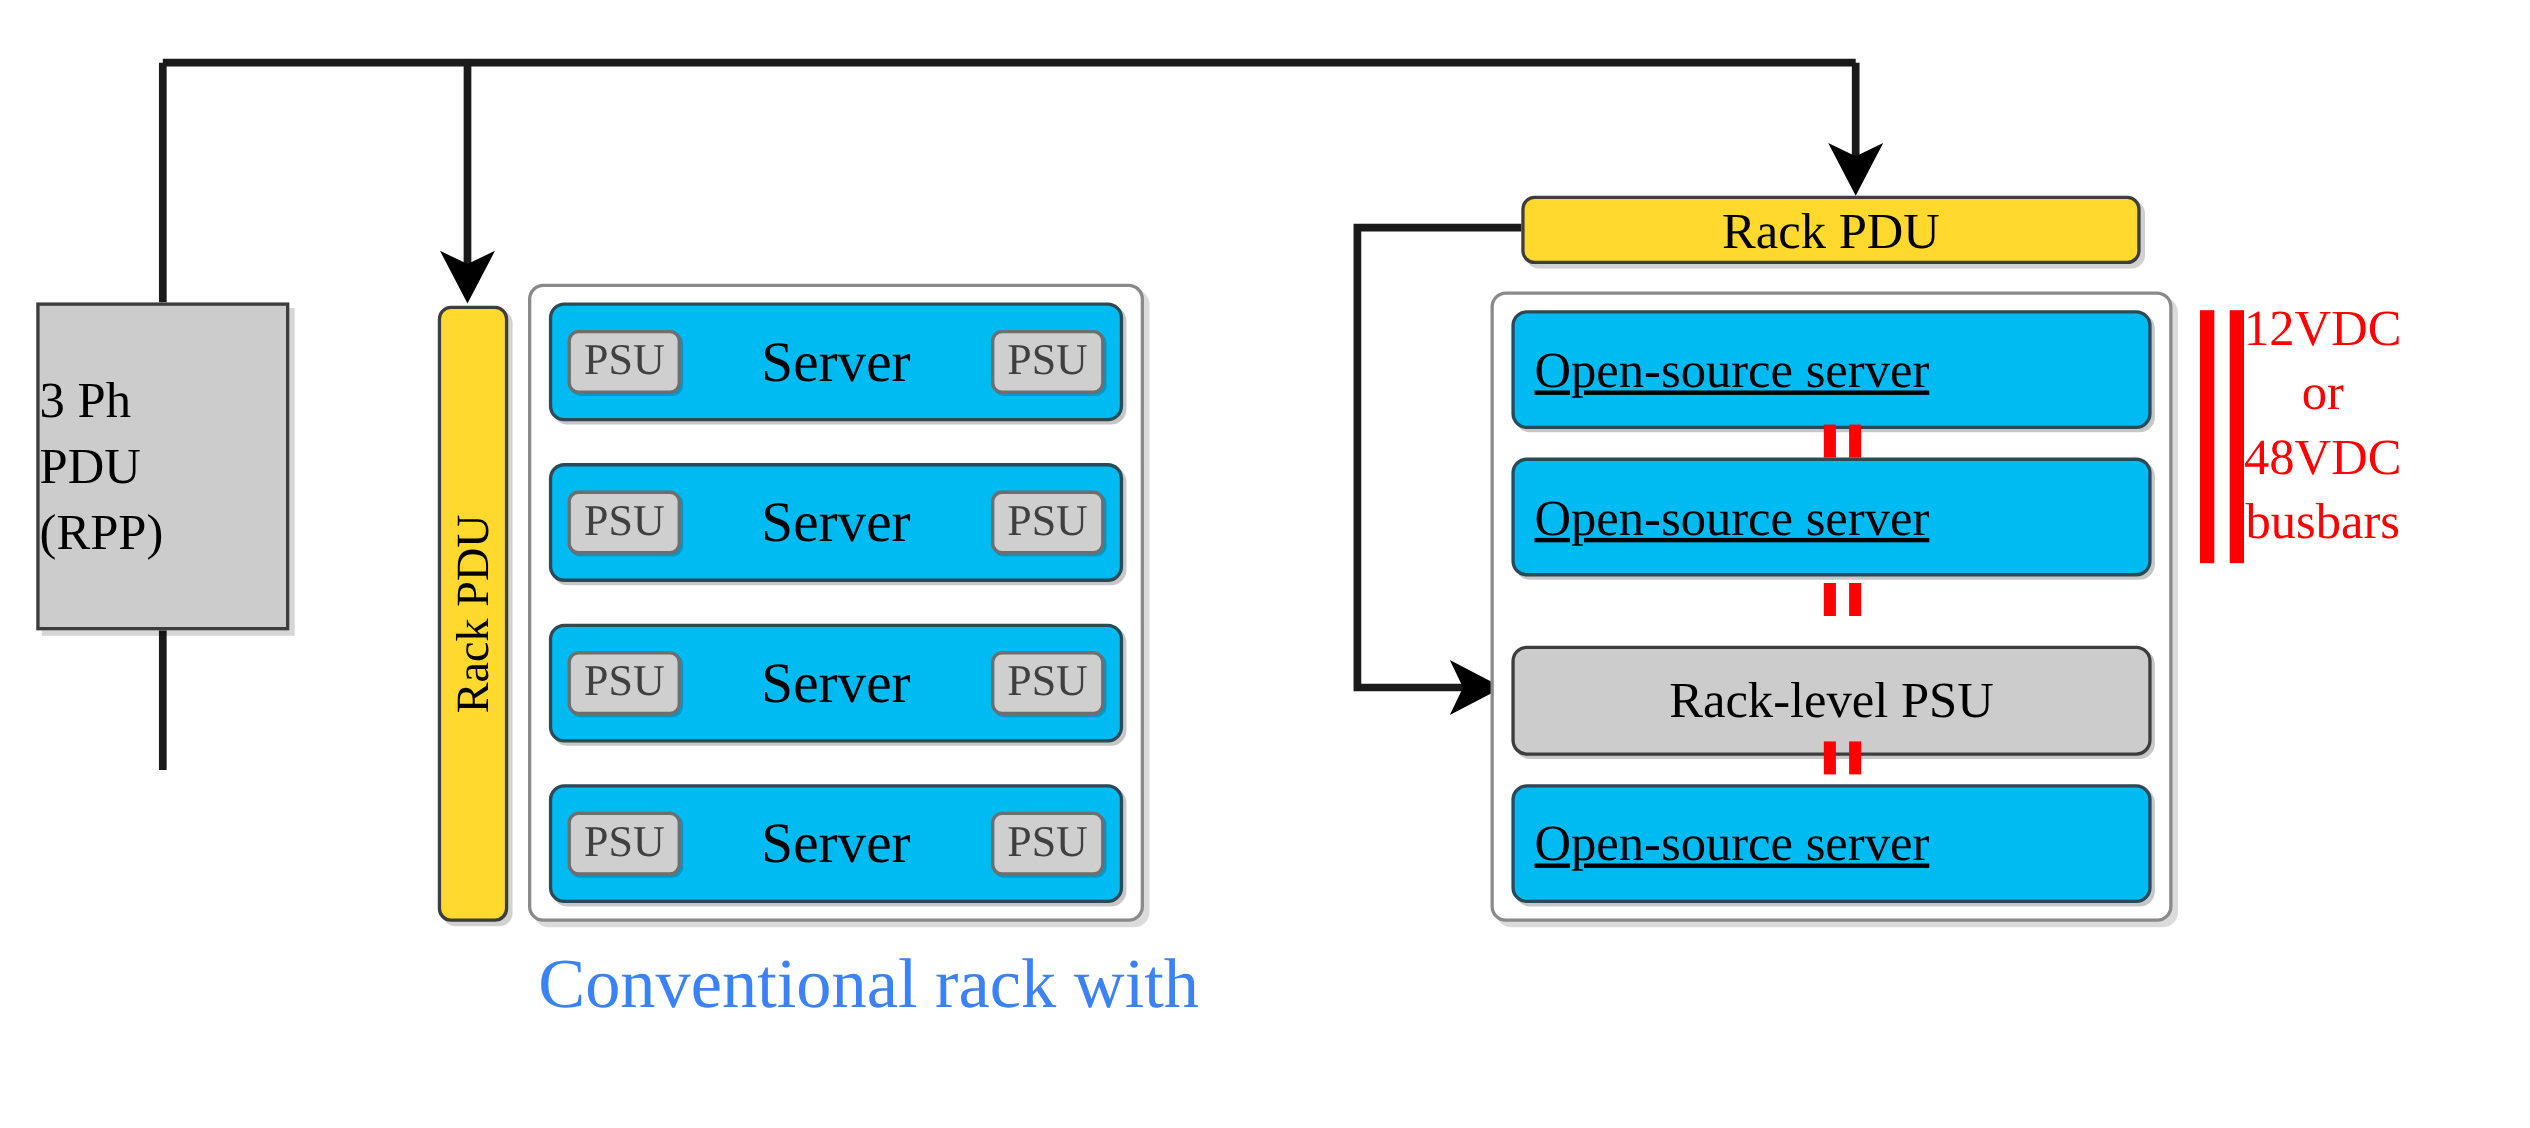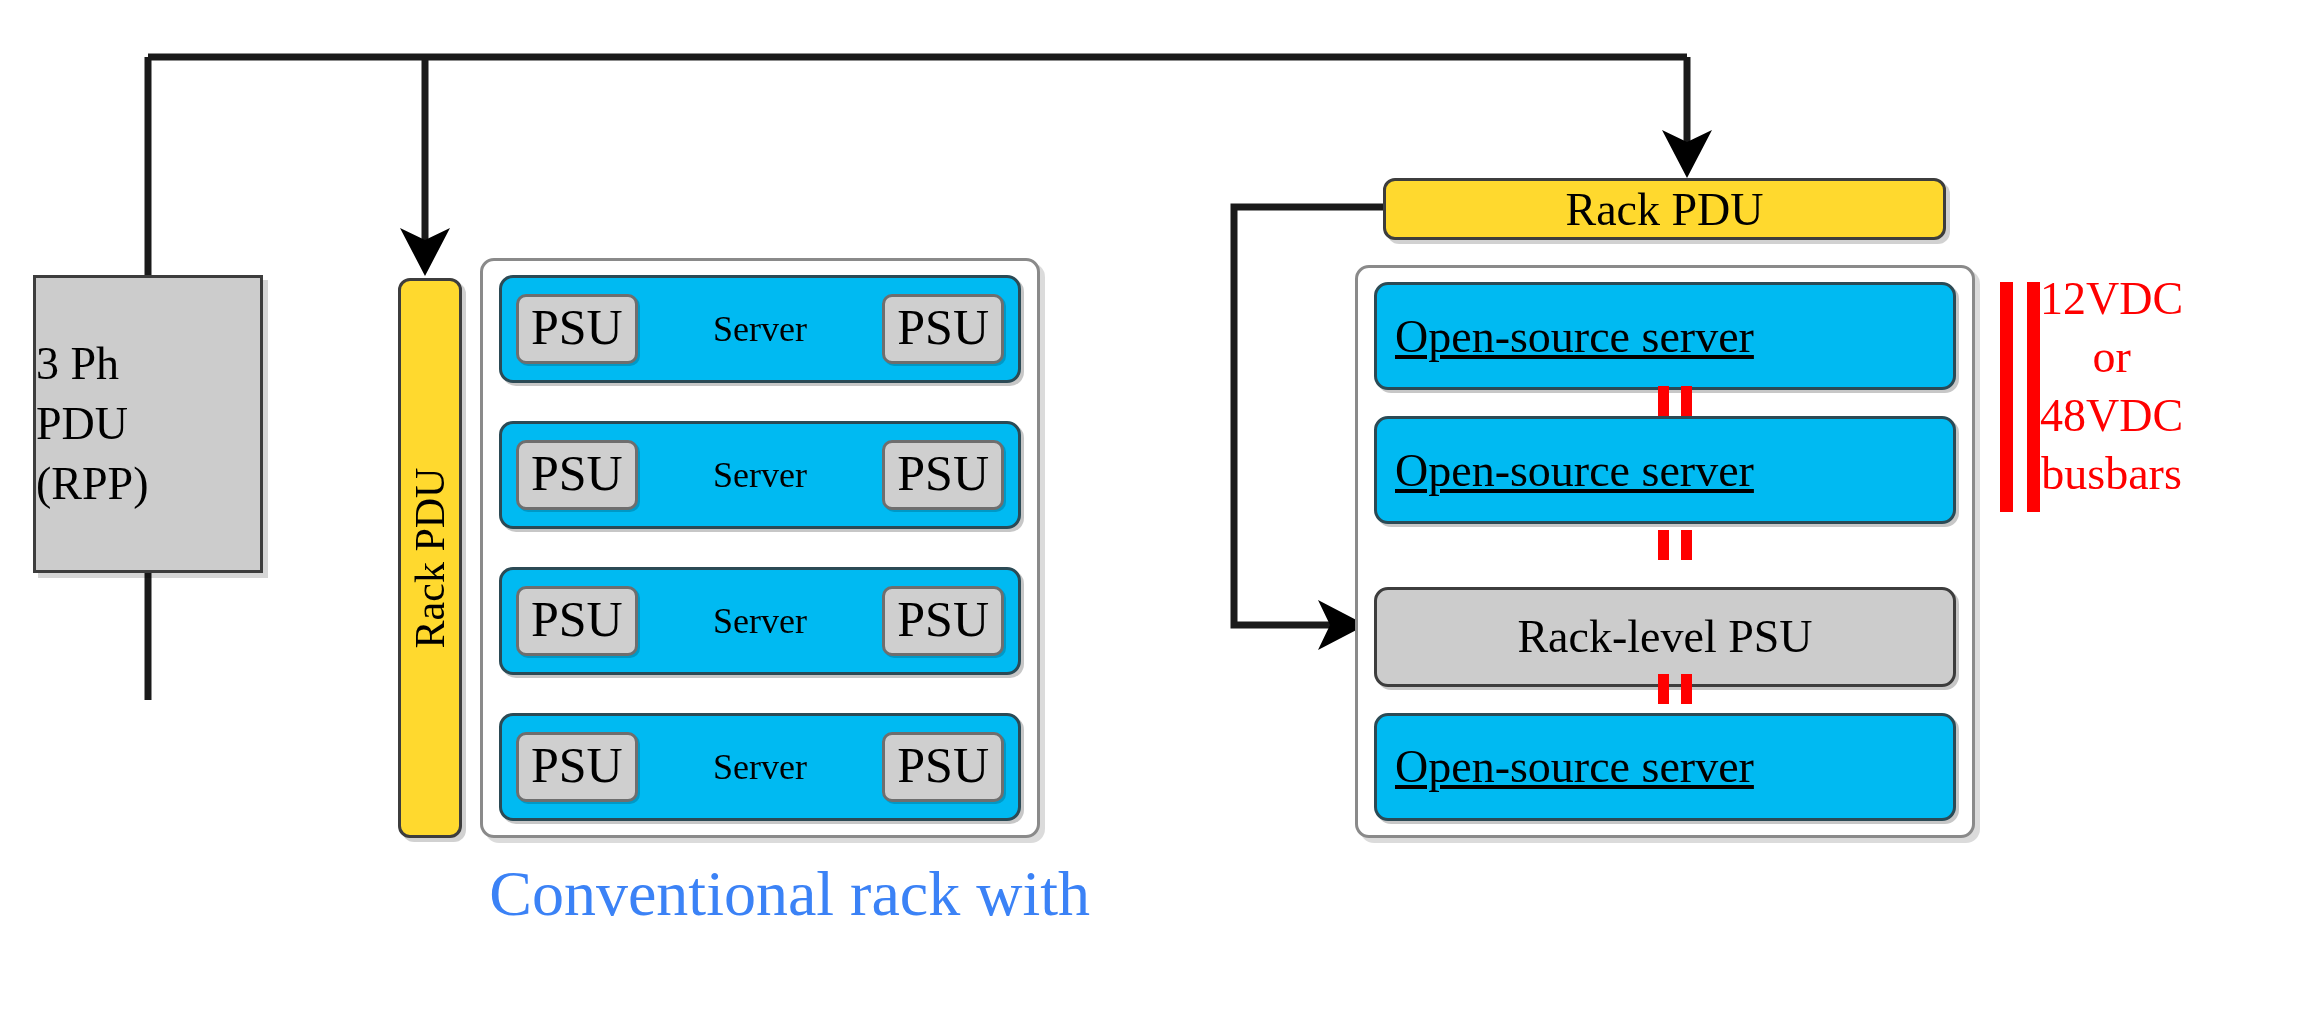--- a/index.html
+++ b/index.html
@@ -106,31 +106,31 @@
     border: 3px solid #2b4a55;
     border-radius: 14px;
     box-sizing: border-box;
     display: flex;
     align-items: center;
     justify-content: space-between;
     padding: 0 14px;
     box-shadow: 3px 3px 0 rgba(0,0,0,0.22);
   }
   .srv-label {
-    font-size: 36px;
+    font-size: 52px;
     color: #000;
     white-space: nowrap;
   }
   .psu-chip {
     background: #cfcfcf;
     border: 3px solid #6e6e6e;
     border-radius: 10px;
     padding: 2px 12px 6px 12px;
-    font-size: 50px;
-    color: #000000;
+    font-size: 40px;
+    color: #404040;
     line-height: 1.12;
     white-space: nowrap;
     box-shadow: 2px 2px 0 rgba(0,0,0,0.18);
   }
 
   
   .os-row {
     height: 108px;
     background: #00baf2;
     border: 3px solid #2b4a55;

